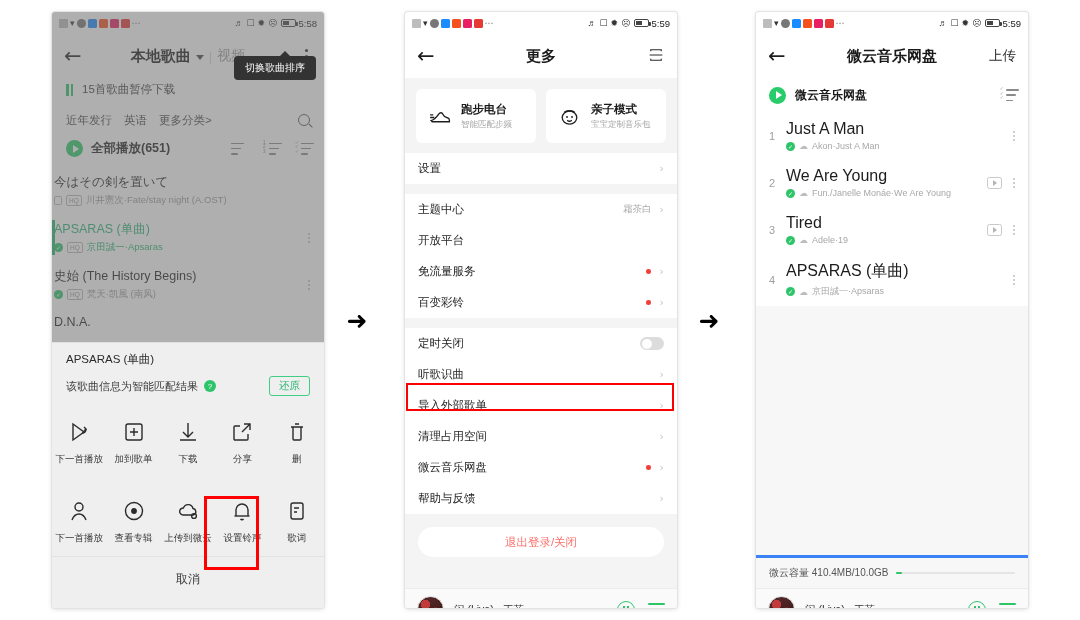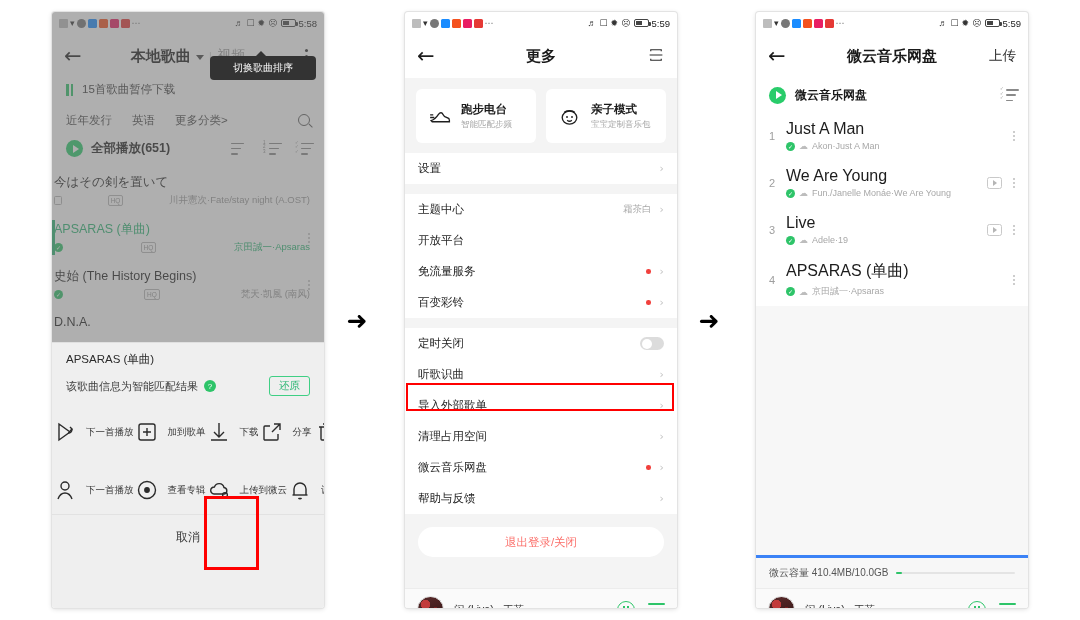--- a/index.html
+++ b/index.html
@@ -121,21 +121,21 @@
   #p1-top { position:relative; background:#fff; height:330px; overflow:hidden;}
   .download-row {
     display:flex; align-items:center; gap:9px;
     padding: 4px 14px 12px 14px;
   }
   .pause-bars { display:flex; gap:2px; }
   .pause-bars i { width:2.5px;height:12px;background:#2ec469;display:block;}
   .download-text { font-size:11.5px; color:#3b3b3b; }
 
   .filter-row {
-    display:flex; align-items:center; gap:20px;
+    display:flex; align-items:center; gap:12px;
     padding: 4px 14px 10px 14px; font-size:11.5px; color:#4a4a4a;
   }
   .filter-row .search-ico { margin-left:auto; }
   .mag {
     width:12px;height:12px;border:1.4px solid #5a5a5a;border-radius:50%;
     position:relative;display:inline-block;
   }
   .mag::after{content:"";position:absolute;right:-4px;bottom:-2px;width:5px;height:1.4px;background:#5a5a5a;transform:rotate(45deg);}
 
   .playall-row {
@@ -158,30 +158,30 @@
   .sicon2 span{width:9px; margin-left:6px;}
   .sicon2 { position:relative;}
   .sicon2::before{content:"1\A 2\A 3"; white-space:pre; position:absolute;left:0;top:-2px;font-size:4.5px;line-height:4.6px;color:#8a8a8a;}
   .sicon3 span{width:9px;margin-left:6px;}
   .sicon3::before{content:"\2713\A\2713\A\2713"; white-space:pre;position:absolute;left:0;top:-2px;font-size:4.5px;line-height:4.6px;color:#8a8a8a;}
   .sicon3{position:relative;}
 
   .tooltip {
     position:absolute; right:8px; top:44px; z-index:6;
     background:#333; color:#fff; font-size:10px;
-    padding:5px 23px; border-radius:4px; white-space:nowrap;
+    padding:5px 11px; border-radius:4px; white-space:nowrap;
   }
   .tooltip::before{
     content:""; position:absolute; top:-5px; left:46px;
     border-left:5px solid transparent;border-right:5px solid transparent;border-bottom:5px solid #333;
   }
 
   .song { padding: 7px 14px 7px 2px; position:relative; }
   .song .title { font-size:12.5px; color:#1c1c1c; margin-bottom:3px;}
-  .song .sub { font-size:9.5px; color:#9a9a9a; display:flex;align-items:center;gap:4px;justify-content:space-between;}
+  .song .sub { font-size:9.5px; color:#9a9a9a; display:flex;align-items:center;gap:4px;}
   .song.playing .title { color:#2bb673; }
   .song.playing .sub { color:#2bb673; }
   .song.playing::before{
     content:""; position:absolute;left:0;top:6px;bottom:6px;width:3px;background:#2bb673;
   }
   .badge-hq {
     border:1px solid #b8b8b8; color:#9a9a9a; font-size:6.5px;
     padding:0 2px; border-radius:2px; line-height:9px; display:inline-block;
   }
   .dl-done {
@@ -205,21 +205,21 @@
   .qmark { width:12px;height:12px;border-radius:50%;background:#2ec469;color:#fff;font-size:8px;
            display:flex;align-items:center;justify-content:center;}
   .restore-btn {
     margin-left:auto; border:1px solid #3fcf84; color:#2bb673; font-size:10.5px;
     padding:2px 9px; border-radius:3px; background:transparent;
   }
   .sheet-grid {
     display:grid; grid-template-columns: repeat(5, 1fr);
     padding: 12px 0 2px 0;
   }
-  .sheet-item { display:flex; flex-direction:row; align-items:center; gap:8px; padding:9px 0;}
+  .sheet-item { display:flex; flex-direction:column; align-items:center; gap:8px; padding:9px 0;}
   .sheet-item .lbl { font-size:9.5px; color:#3a3a3a; white-space:nowrap;}
   .sheet-ico { width:26px;height:26px; color:#2b2b2b; display:flex;align-items:center;justify-content:center;}
   .sheet-ico svg { width:24px;height:24px; }
   #hl-box {
     position:absolute; left:152px; top:153px; width:55px; height:74px;
     border:3px solid #ff0000; z-index:9; pointer-events:none;
   }
   .cancel-row { text-align:center; font-size:12px;color:#3a3a3a;
     padding:14px 0; border-top:1px solid #e2e2e2; background:#efefef;}
 
@@ -776,21 +776,21 @@
           <span class="p3-kebab">
               <i></i>
               <i></i>
               <i></i>
             </span>
         </div>
 
         <div class="p3-song">
           <span class="p3-idx">3</span>
           <span class="p3-meta">
-            <span class="p3-title" style="display:block">Live</span>
+            <span class="p3-title" style="display:block">Tired</span>
             <span class="p3-sub">
               <span class="dl-done">✓</span>
               <span class="cloud-ico">☁</span>
               <span>Adele·19</span>
             </span>
           </span>
           <span class="mv-btn"></span>
           <span class="p3-kebab">
               <i></i>
               <i></i>

